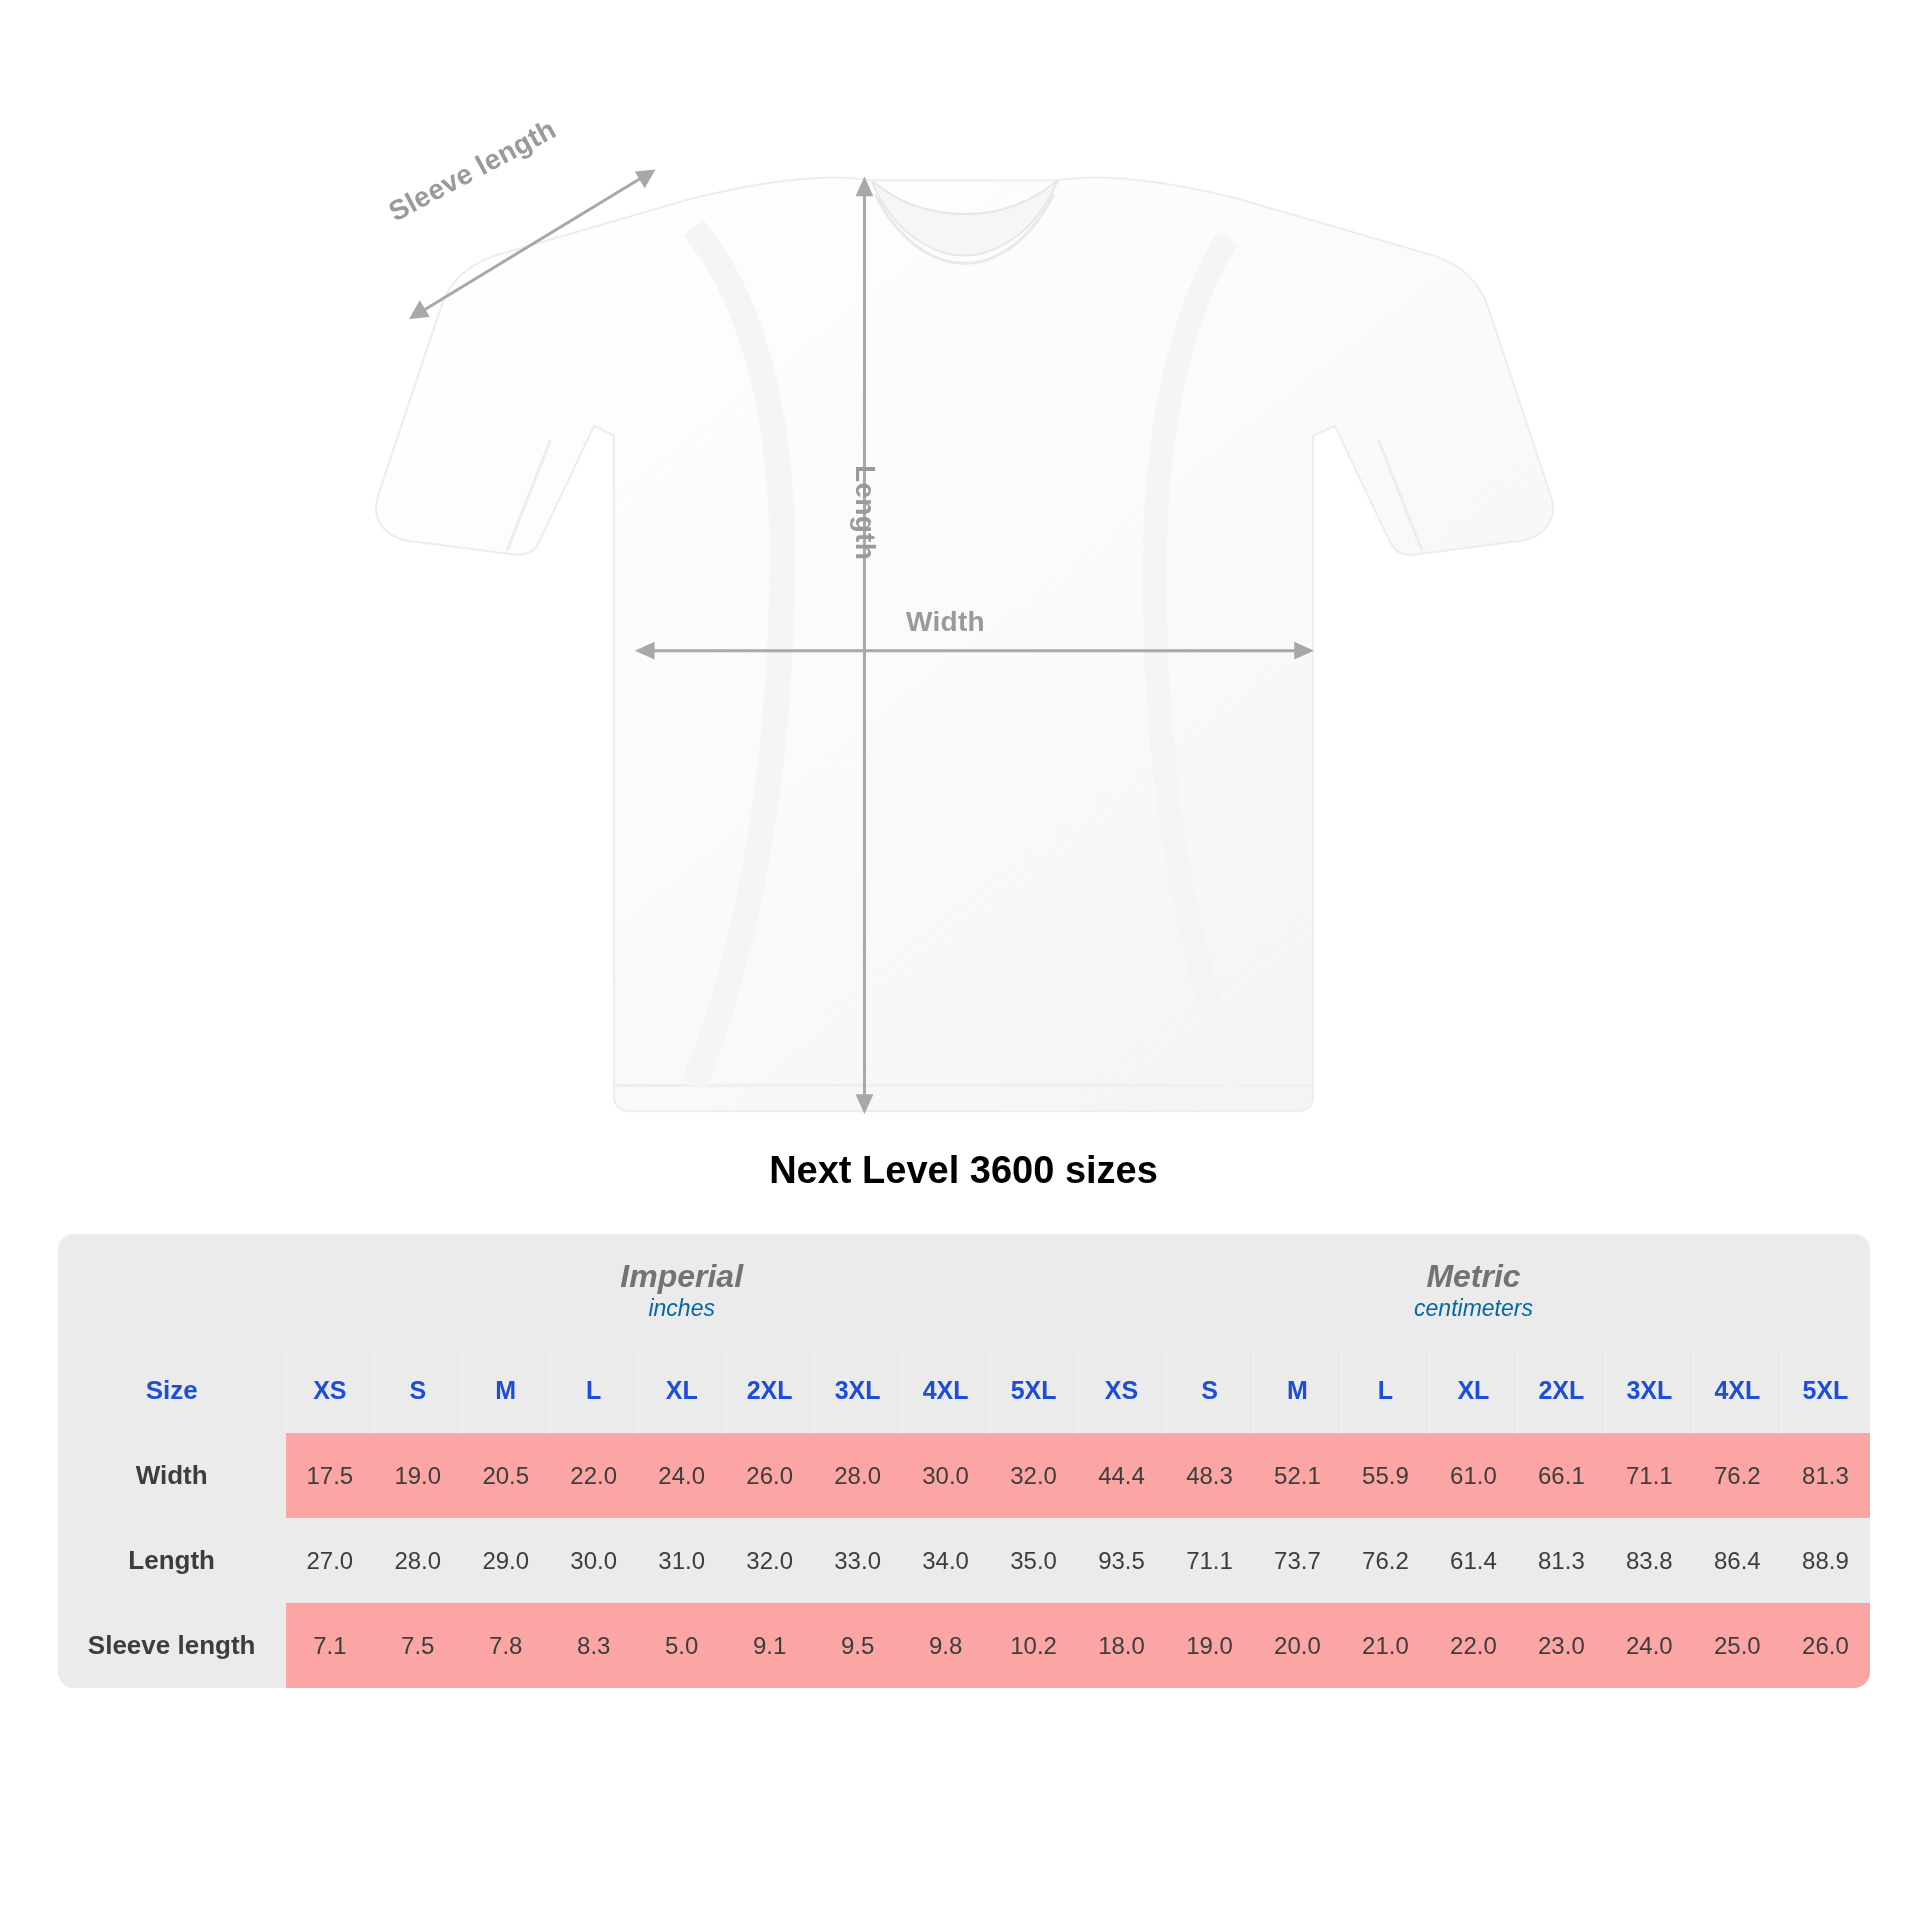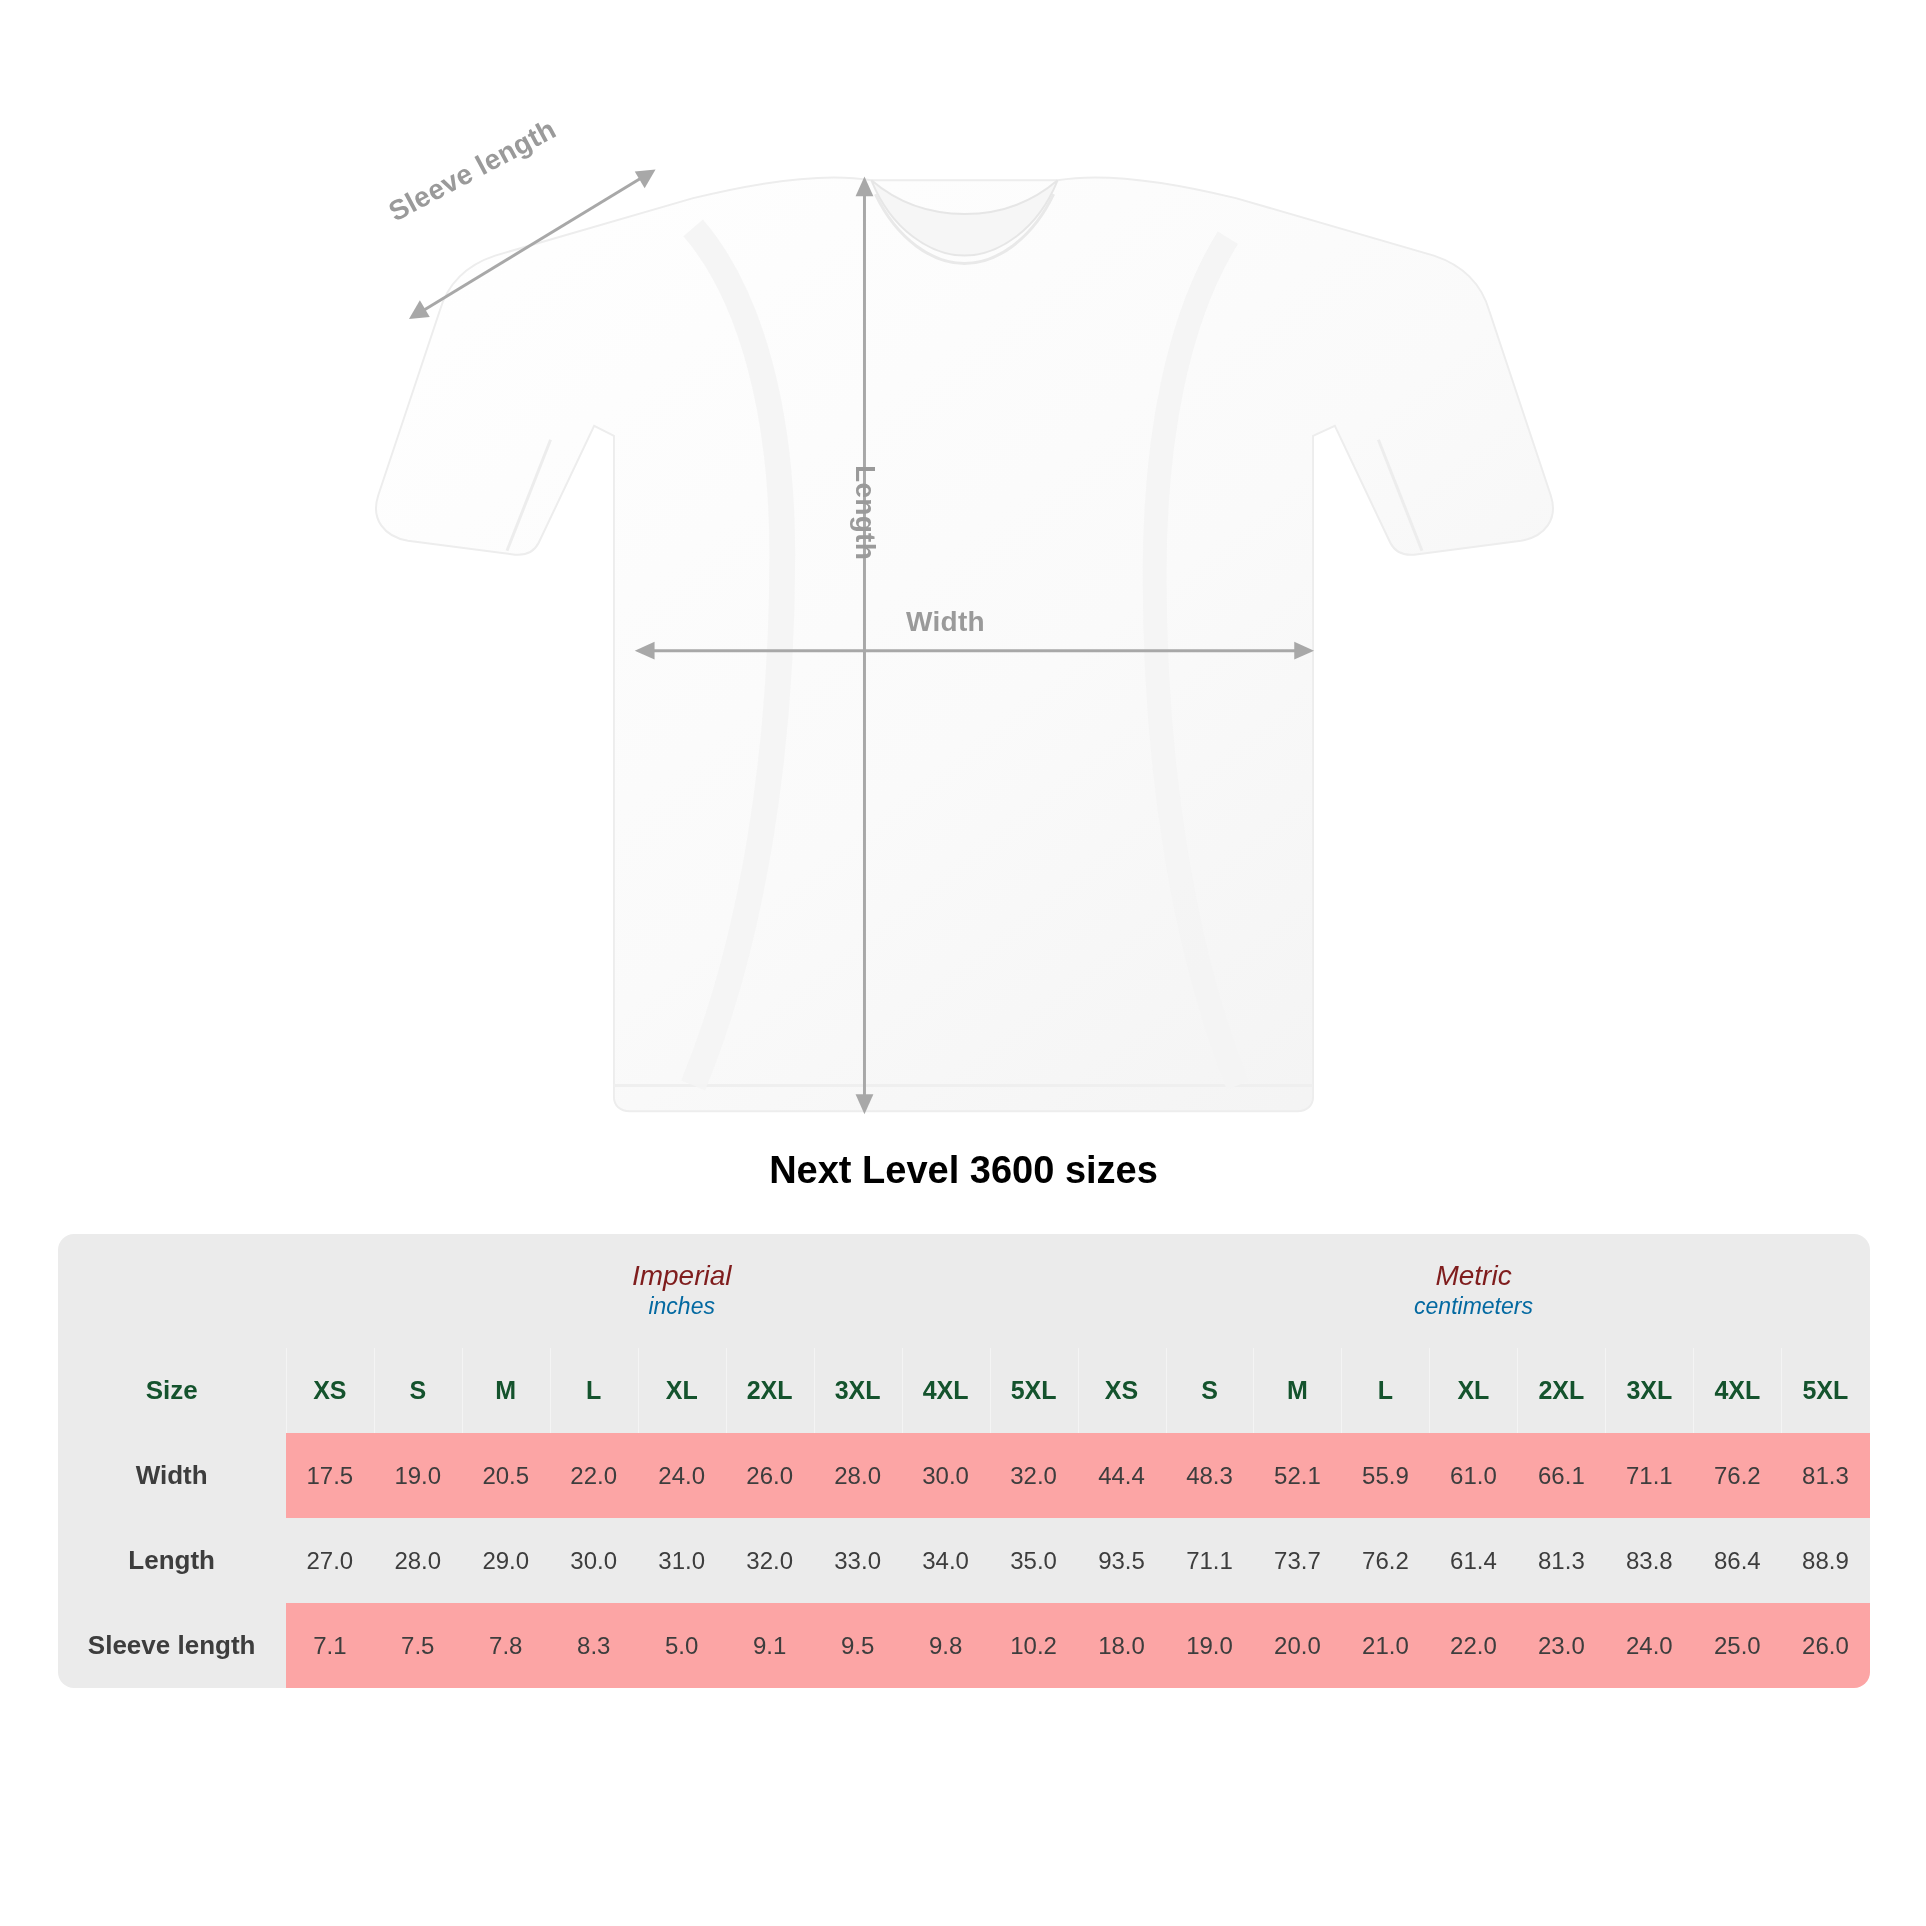--- a/index.html
+++ b/index.html
@@ -90,42 +90,42 @@
     padding: 0;
     text-align: center;
     vertical-align: middle;
   }
 
   .unit-head {
     background: #ebebeb;
     height: 114px;
   }
   .unit-head .unit-name {
-    font-size: 28px;
+    font-size: 32px;
     font-style: italic;
-    font-weight: normal;
-    color: #7f1d1d;
+    font-weight: bold;
+    color: #737373;
     display: block;
     line-height: 1.15;
   }
   .unit-head .unit-sub {
     font-size: 23px;
     font-style: italic;
     color: #0369a1;
     display: block;
     line-height: 1.3;
   }
   .corner-tl { border-top-left-radius: 16px; }
   .corner-tr { border-top-right-radius: 16px; }
 
   tr.row-head td {
     background: #ebebeb;
     height: 85px;
     font-weight: bold;
-    color: #14532d;
+    color: #1d4ed8;
     font-size: 25px;
   }
   tr.row-head td.rowlabel { font-size: 26px; }
 
   tr.row-band-a td {
     background: #fca5a5;
     height: 85px;
     color: #3d3d3d;
   }
   tr.row-band-b td {

